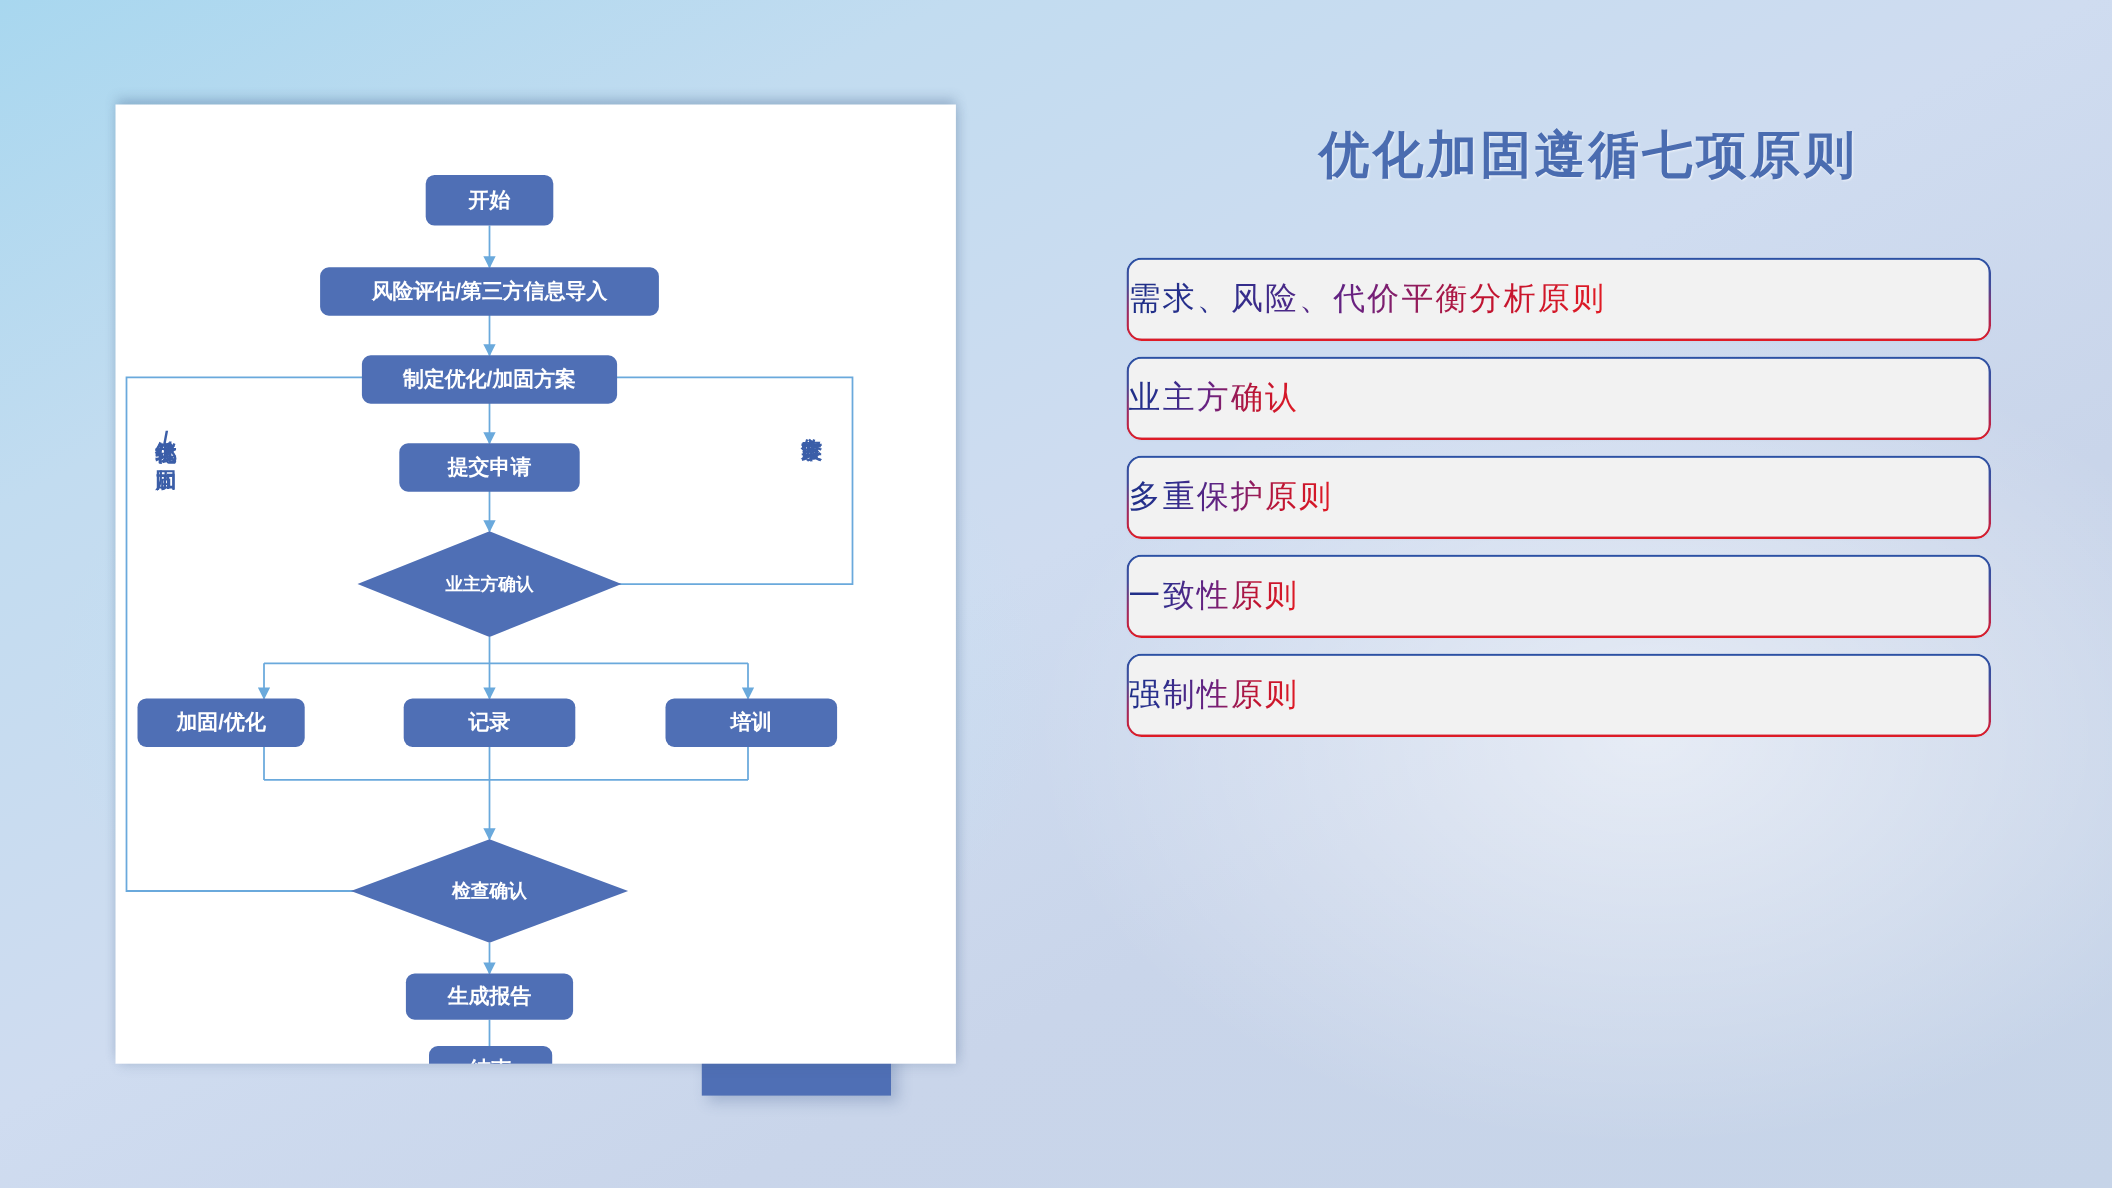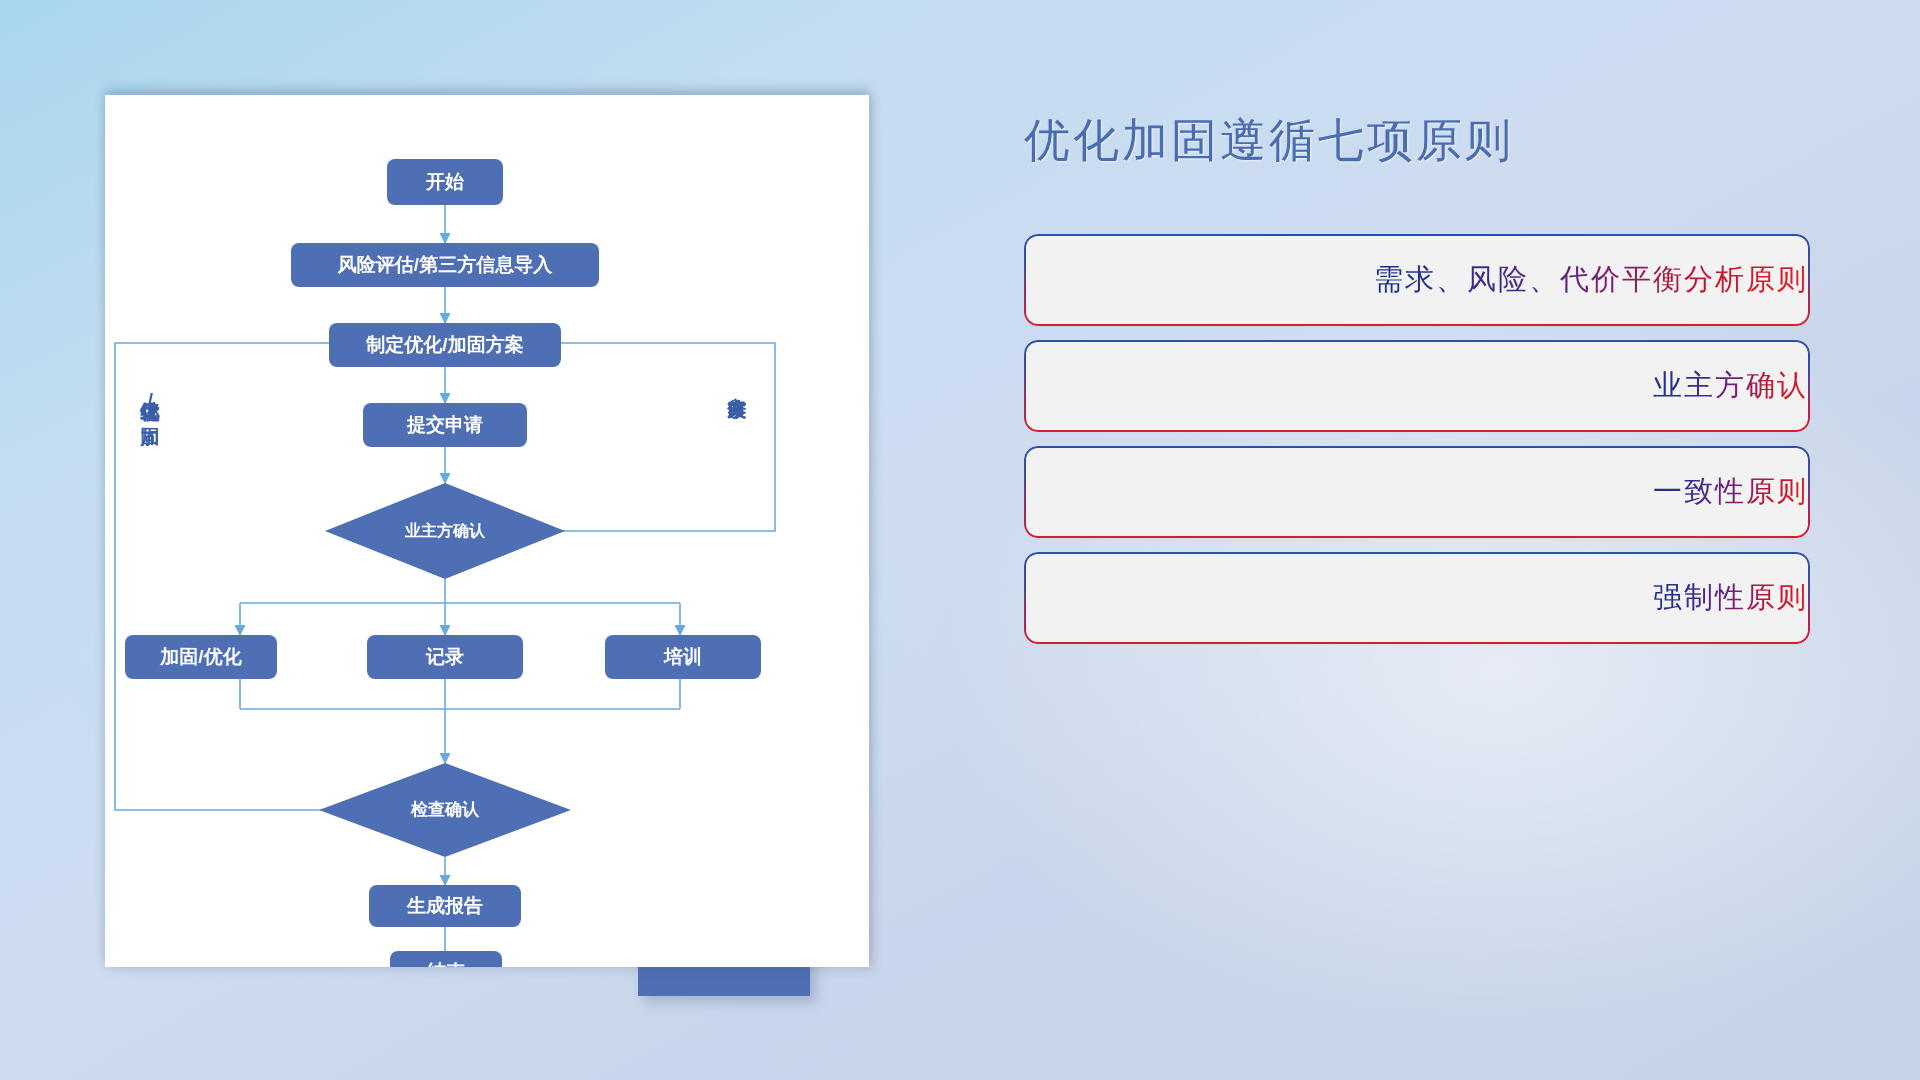--- a/index.html
+++ b/index.html
@@ -57,42 +57,42 @@
     font-weight: bold;
     text-anchor: middle;
     dominant-baseline: middle;
   }
 
   
   #panel-title {
     position: absolute;
     left: 1024px; top: 110px;
     width: 840px;
-    text-align: left;
+    text-align: center;
     font-size: 46px;
-    font-weight: normal;
+    font-weight: bold;
     letter-spacing: 3px;
     color: #4a6cb0;
     text-shadow: 1px 1px 2px rgba(255,255,255,0.65);
   }
 
   #principle-list {
     position: absolute;
     left: 1026px; top: 236px;
     width: 782px;
   }
   .principle-card {
     position: relative;
-    height: 88px;
+    height: 72px;
     margin-bottom: 18px;
     border-radius: 12px;
     background: #f2f2f2;
     display: flex;
     align-items: center;
-    justify-content: flex-end;
+    justify-content: flex-start;
     box-shadow: 0 1px 3px rgba(80,100,140,0.18);
   }
   .principle-card::before {
     content: "";
     position: absolute;
     inset: -2px;
     border-radius: 14px;
     padding: 2px;
     background: linear-gradient(to bottom, #2b51a4 0%, #3f4c9b 32%, #9c2a63 66%, #e01b24 100%);
     -webkit-mask: linear-gradient(#000 0 0) content-box, linear-gradient(#000 0 0);
@@ -229,20 +229,23 @@
 
     <div class="principle-card">
       <span class="principle-text">需求、风险、代价平衡分析原则</span>
     </div>
 
 
     <div class="principle-card">
       <span class="principle-text">业主方确认</span>
     </div>
 
+    <div class="principle-card">
+      <span class="principle-text">多重保护原则</span>
+    </div>
 
     <div class="principle-card">
       <span class="principle-text">一致性原则</span>
     </div>
 
     <div class="principle-card">
       <span class="principle-text">强制性原则</span>
     </div>
 
 

